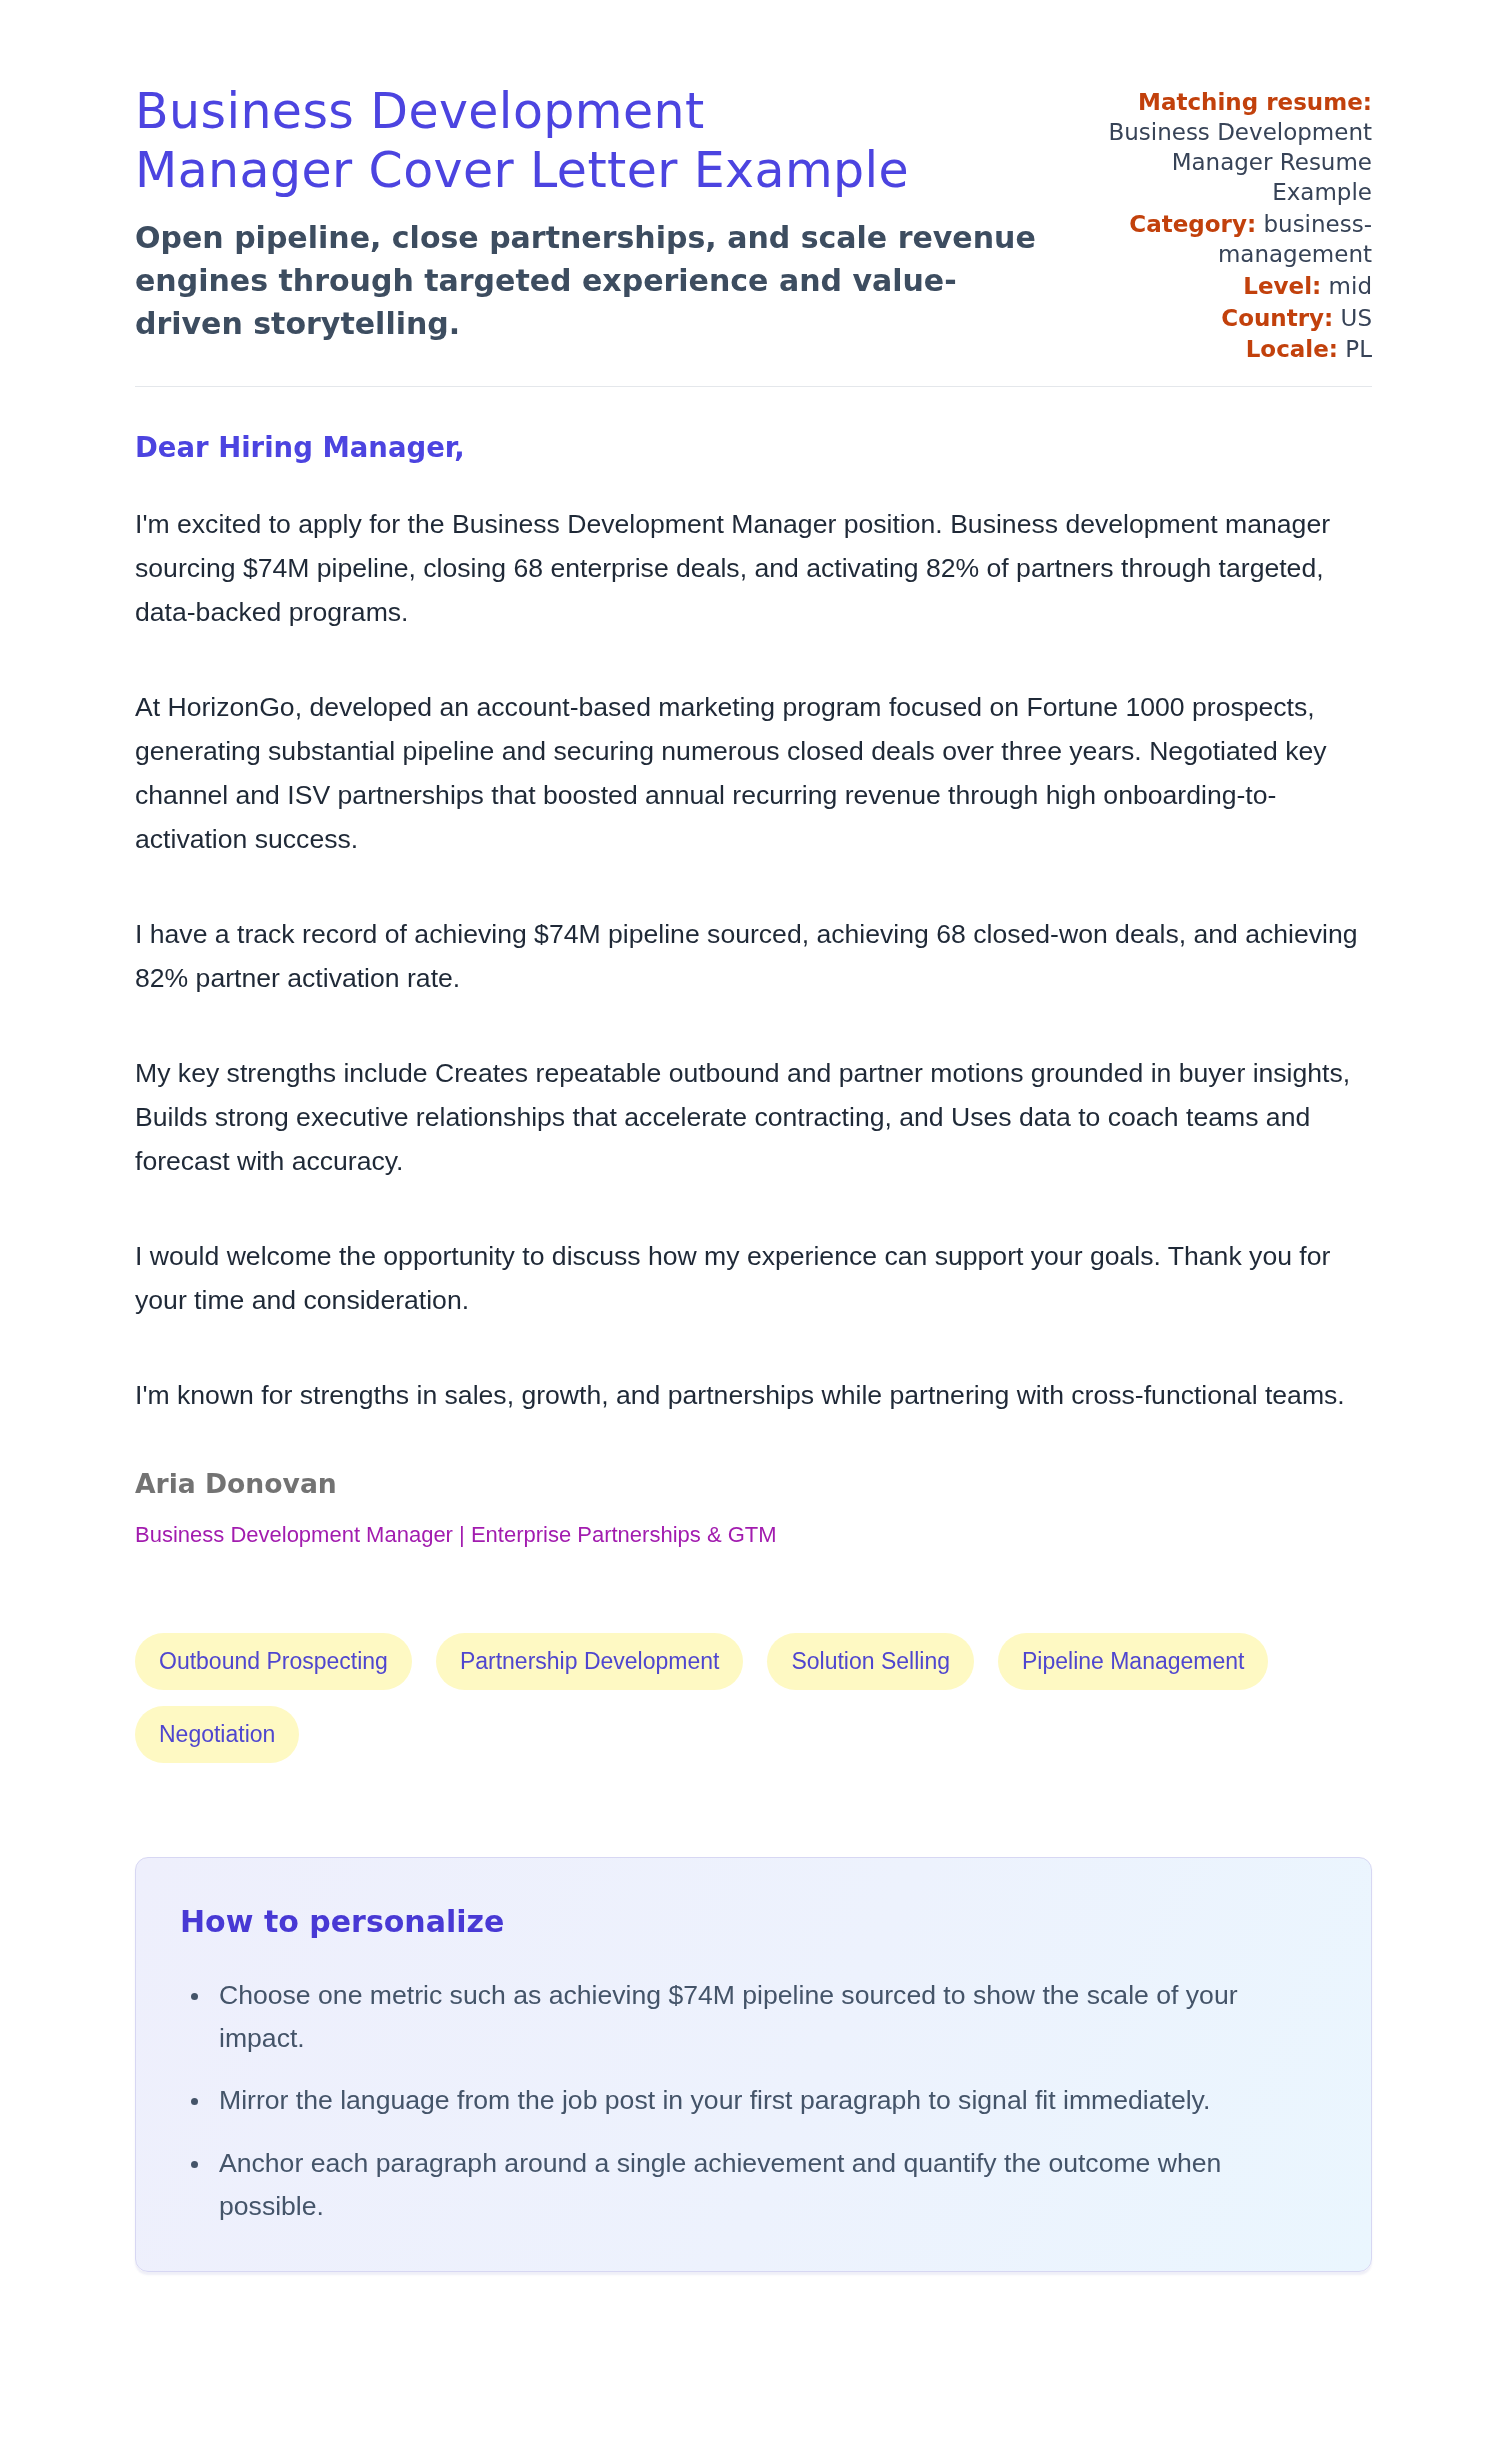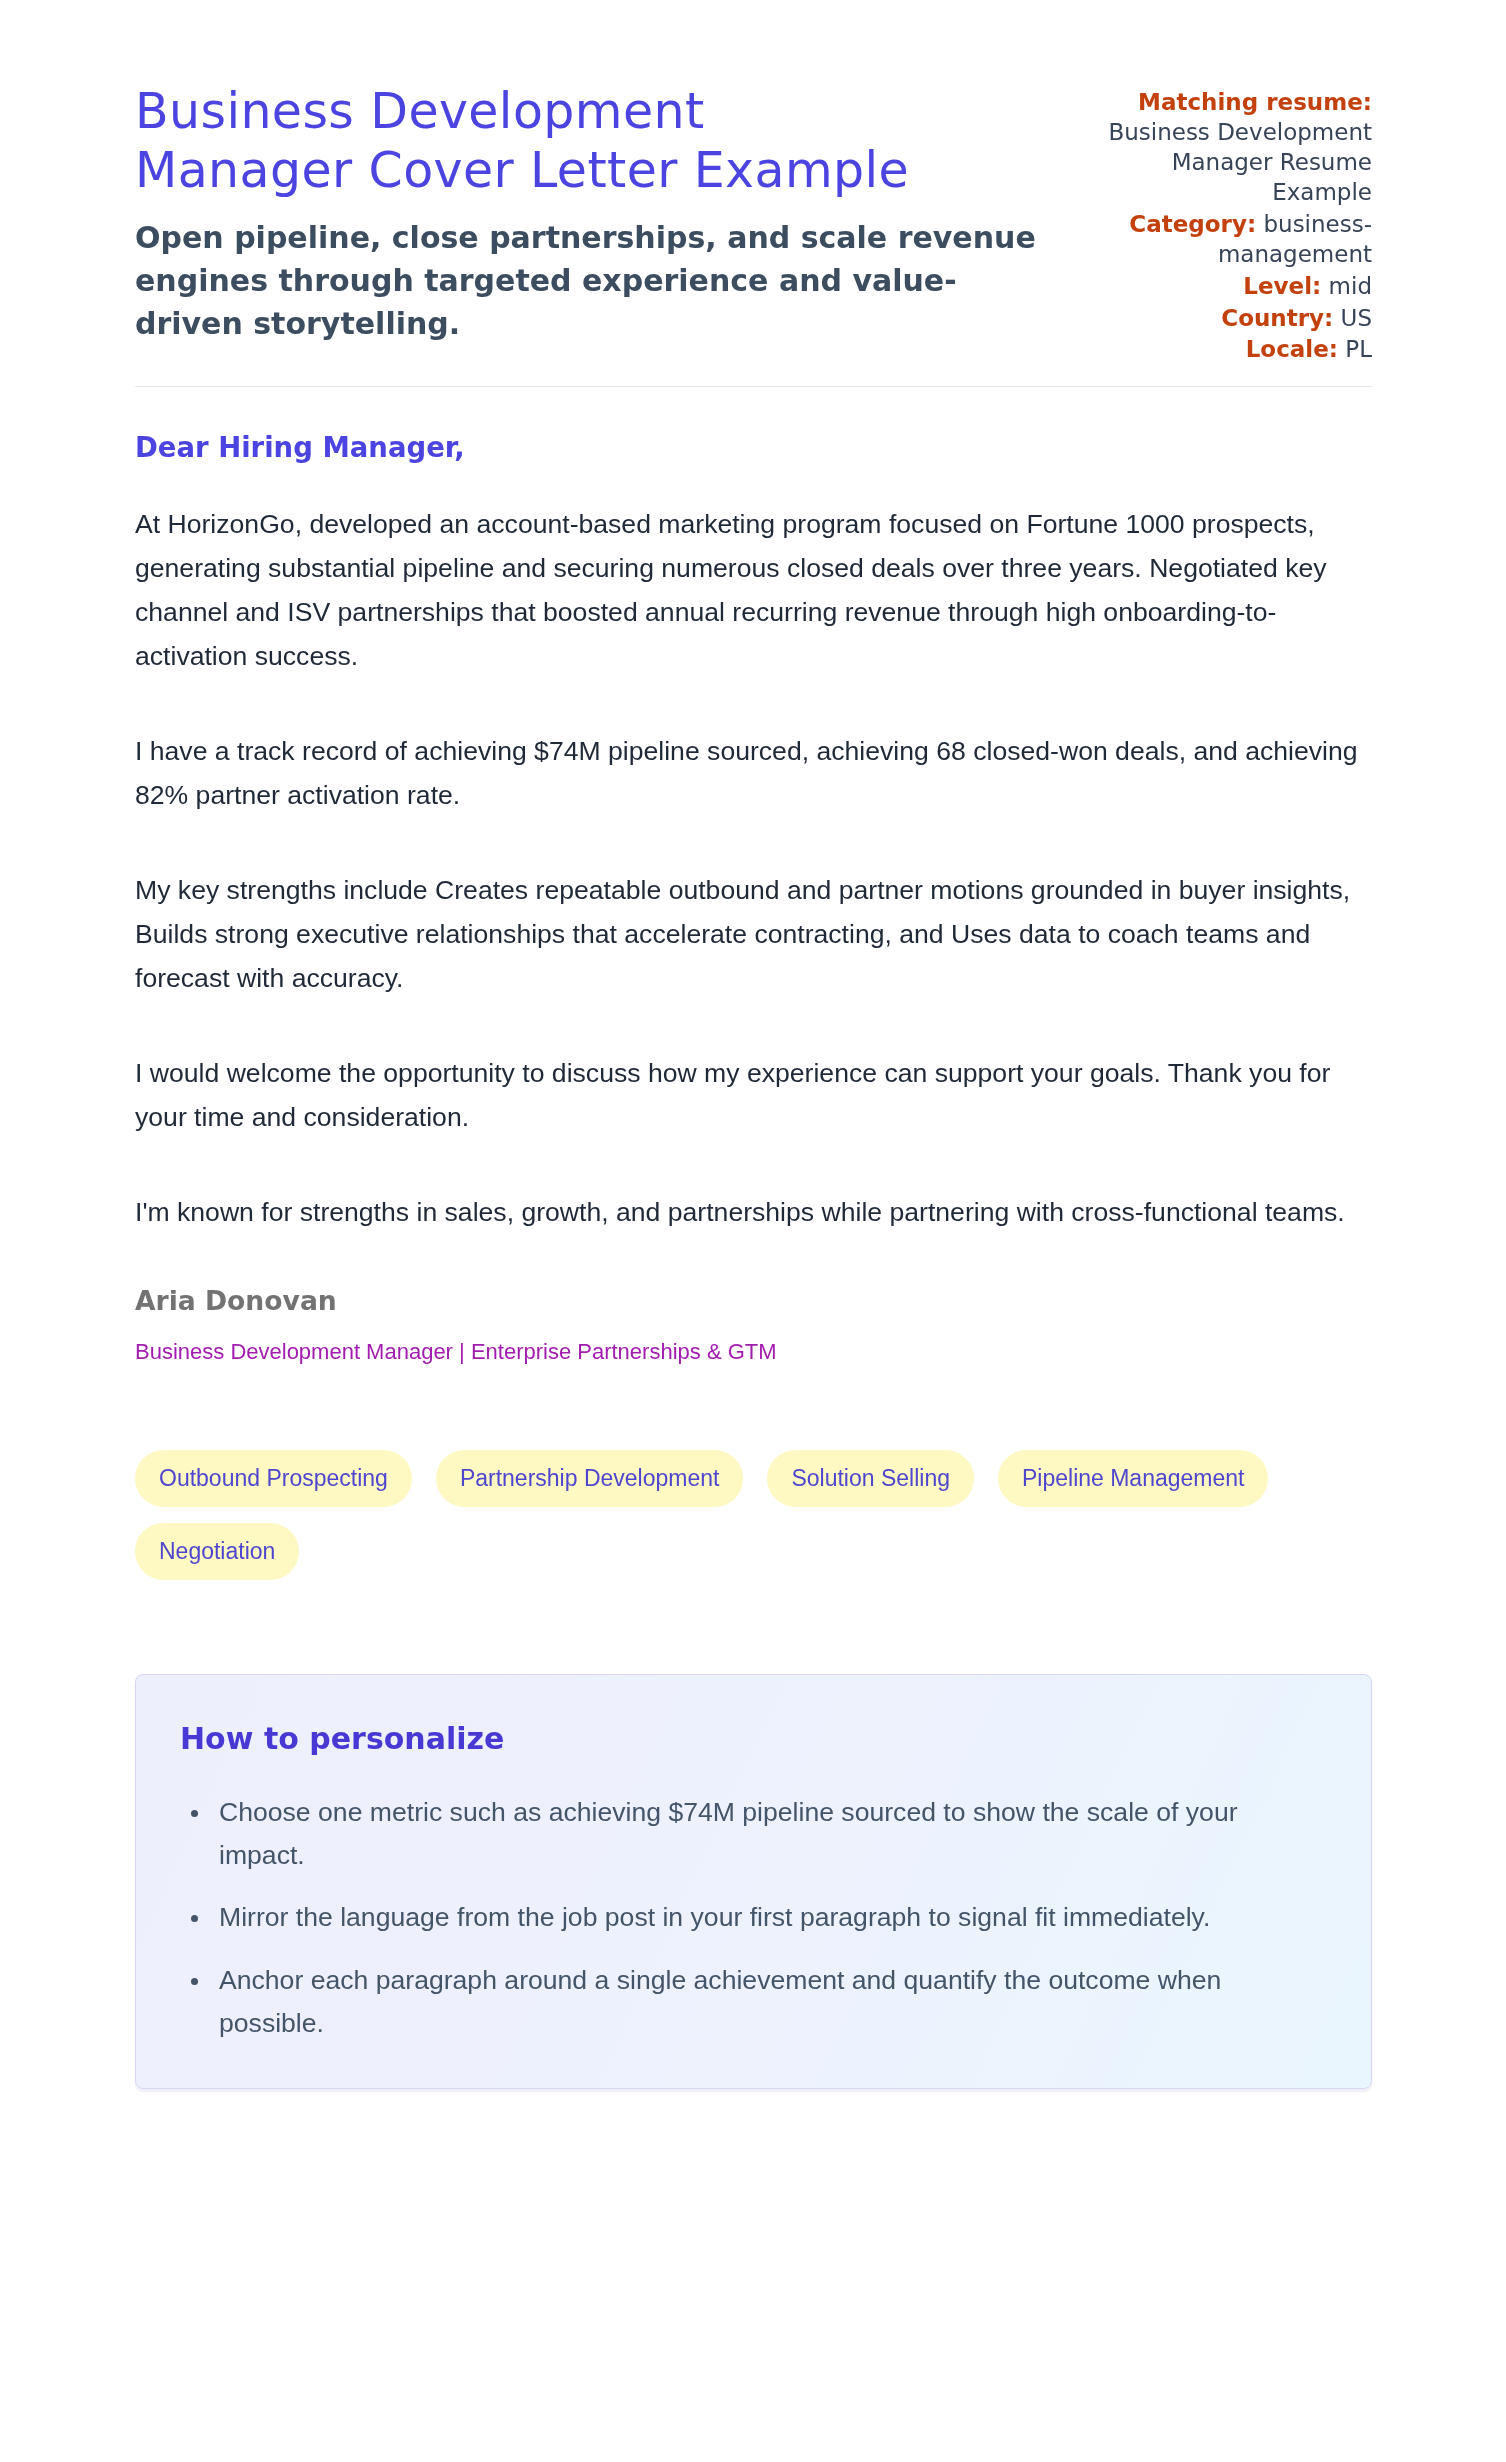--- a/index.html
+++ b/index.html
@@ -98,21 +98,21 @@
     border-radius: 39px;
     white-space: nowrap;
     font-family: "Liberation Sans", sans-serif;
   }
 
   
   .personalize-box {
     margin-top: 94px;
     width: 1237px;
     border: 1.8px solid #d7d7f3;
-    border-radius: 8px;
+    border-radius: 13px;
     background: linear-gradient(115deg, #eeeffc 0%, #edf2fd 55%, #eaf6fe 100%);
     padding: 46px 44px 43px 44px;
     box-shadow: 0 2.7px 1.8px rgba(120, 120, 190, 0.12);
   }
   .personalize-title {
     margin: 0 0 35px 0;
     font-size: 30px;
     font-weight: bold;
     color: #4839d4;
     font-family: "DejaVu Sans", sans-serif;
@@ -173,20 +173,21 @@
       </div>
   </div>
 
   <hr class="header-divider">
 
   <div class="letter">
     <p class="greeting">Dear Hiring Manager,</p>
 
     <div>
 
+        <p class="body-par">I'm excited to apply for the Business Development Manager position. Business development manager sourcing $74M pipeline, closing 68 enterprise deals, and activating 82% of partners through targeted, data-backed programs.</p>
 
         <p class="body-par">At HorizonGo, developed an account-based marketing program focused on Fortune 1000 prospects, generating substantial pipeline and securing numerous closed deals over three years. Negotiated key channel and ISV partnerships that boosted annual recurring revenue through high onboarding-to-activation success.</p>
 
         <p class="body-par">I have a track record of achieving $74M pipeline sourced, achieving 68 closed-won deals, and achieving 82% partner activation rate.</p>
 
         <p class="body-par">My key strengths include Creates repeatable outbound and partner motions grounded in buyer insights, Builds strong executive relationships that accelerate contracting, and Uses data to coach teams and forecast with accuracy.</p>
 
         <p class="body-par">I would welcome the opportunity to discuss how my experience can support your goals. Thank you for your time and consideration.</p>
 
         <p class="body-par">I'm known for strengths in sales, growth, and partnerships while partnering with cross-functional teams.</p>

